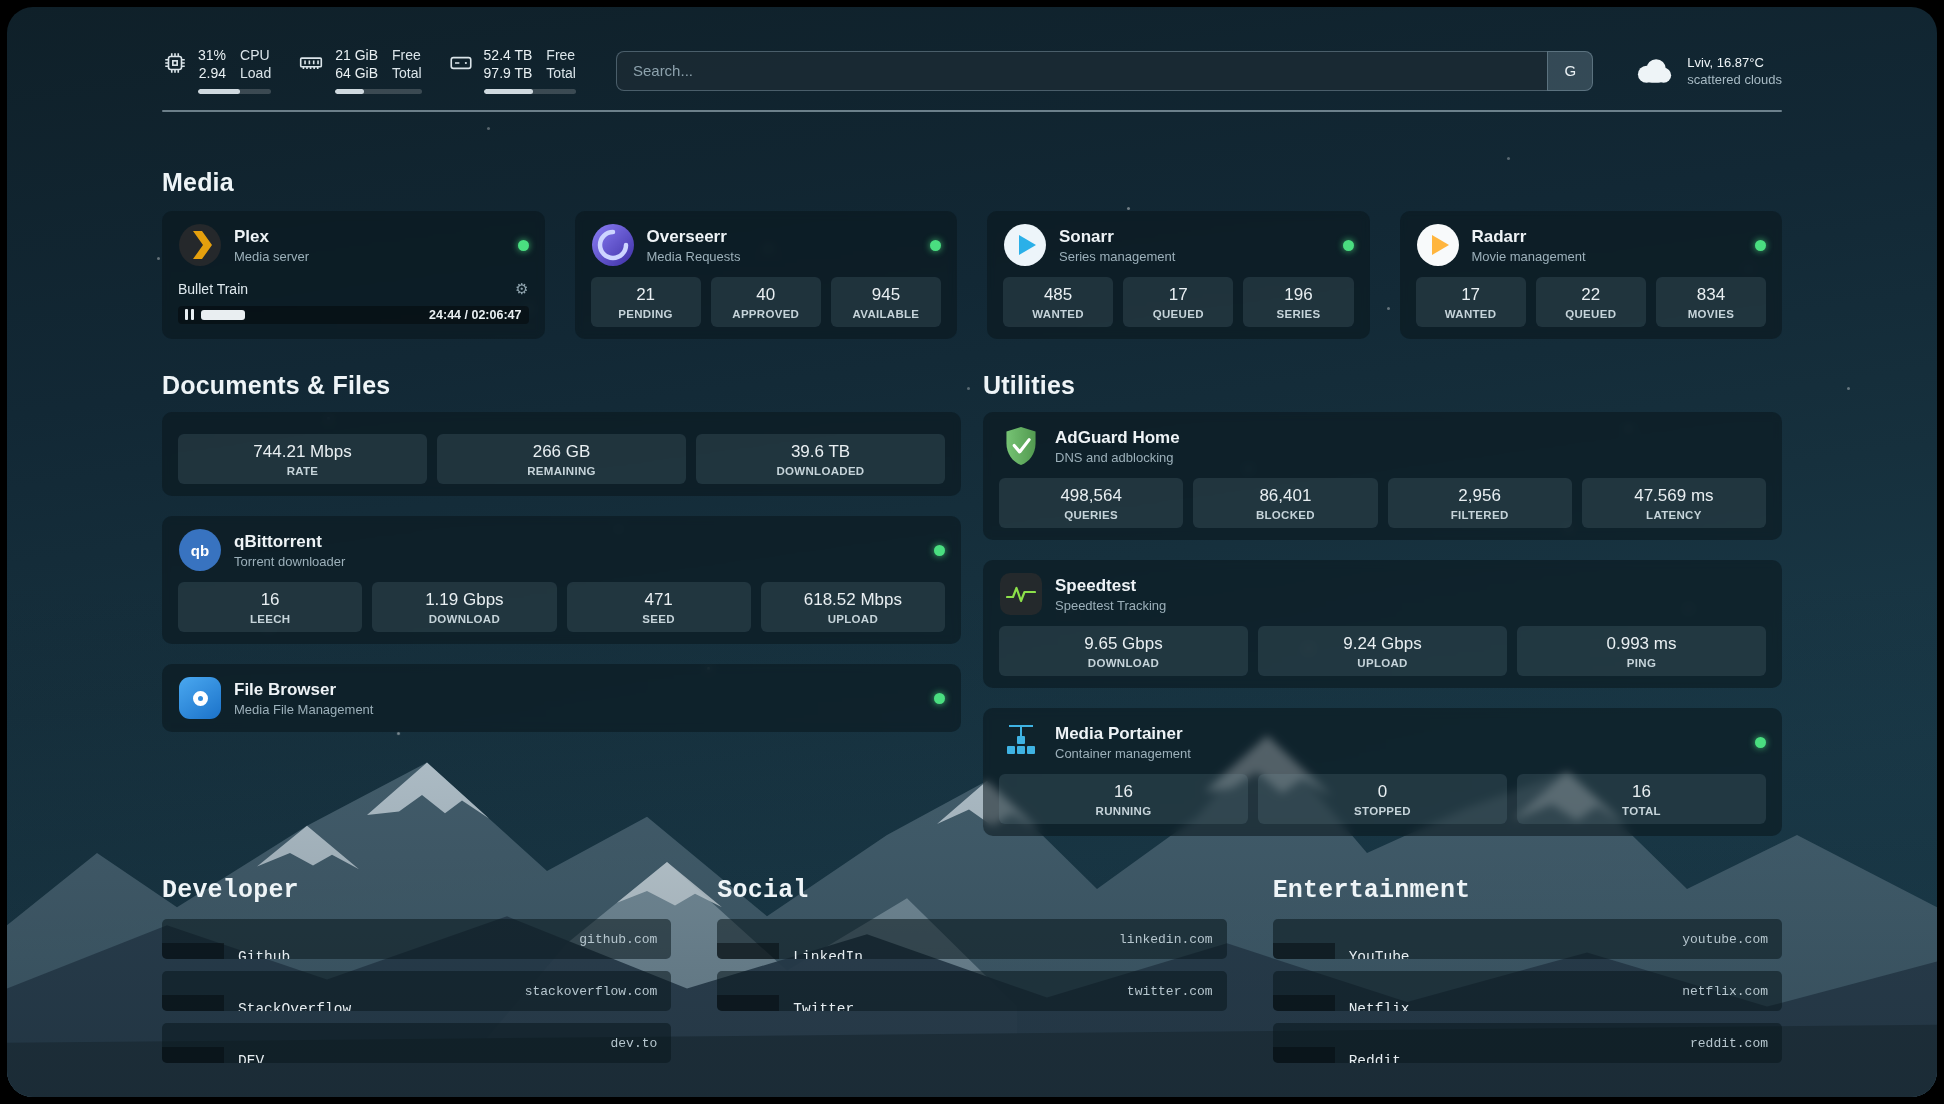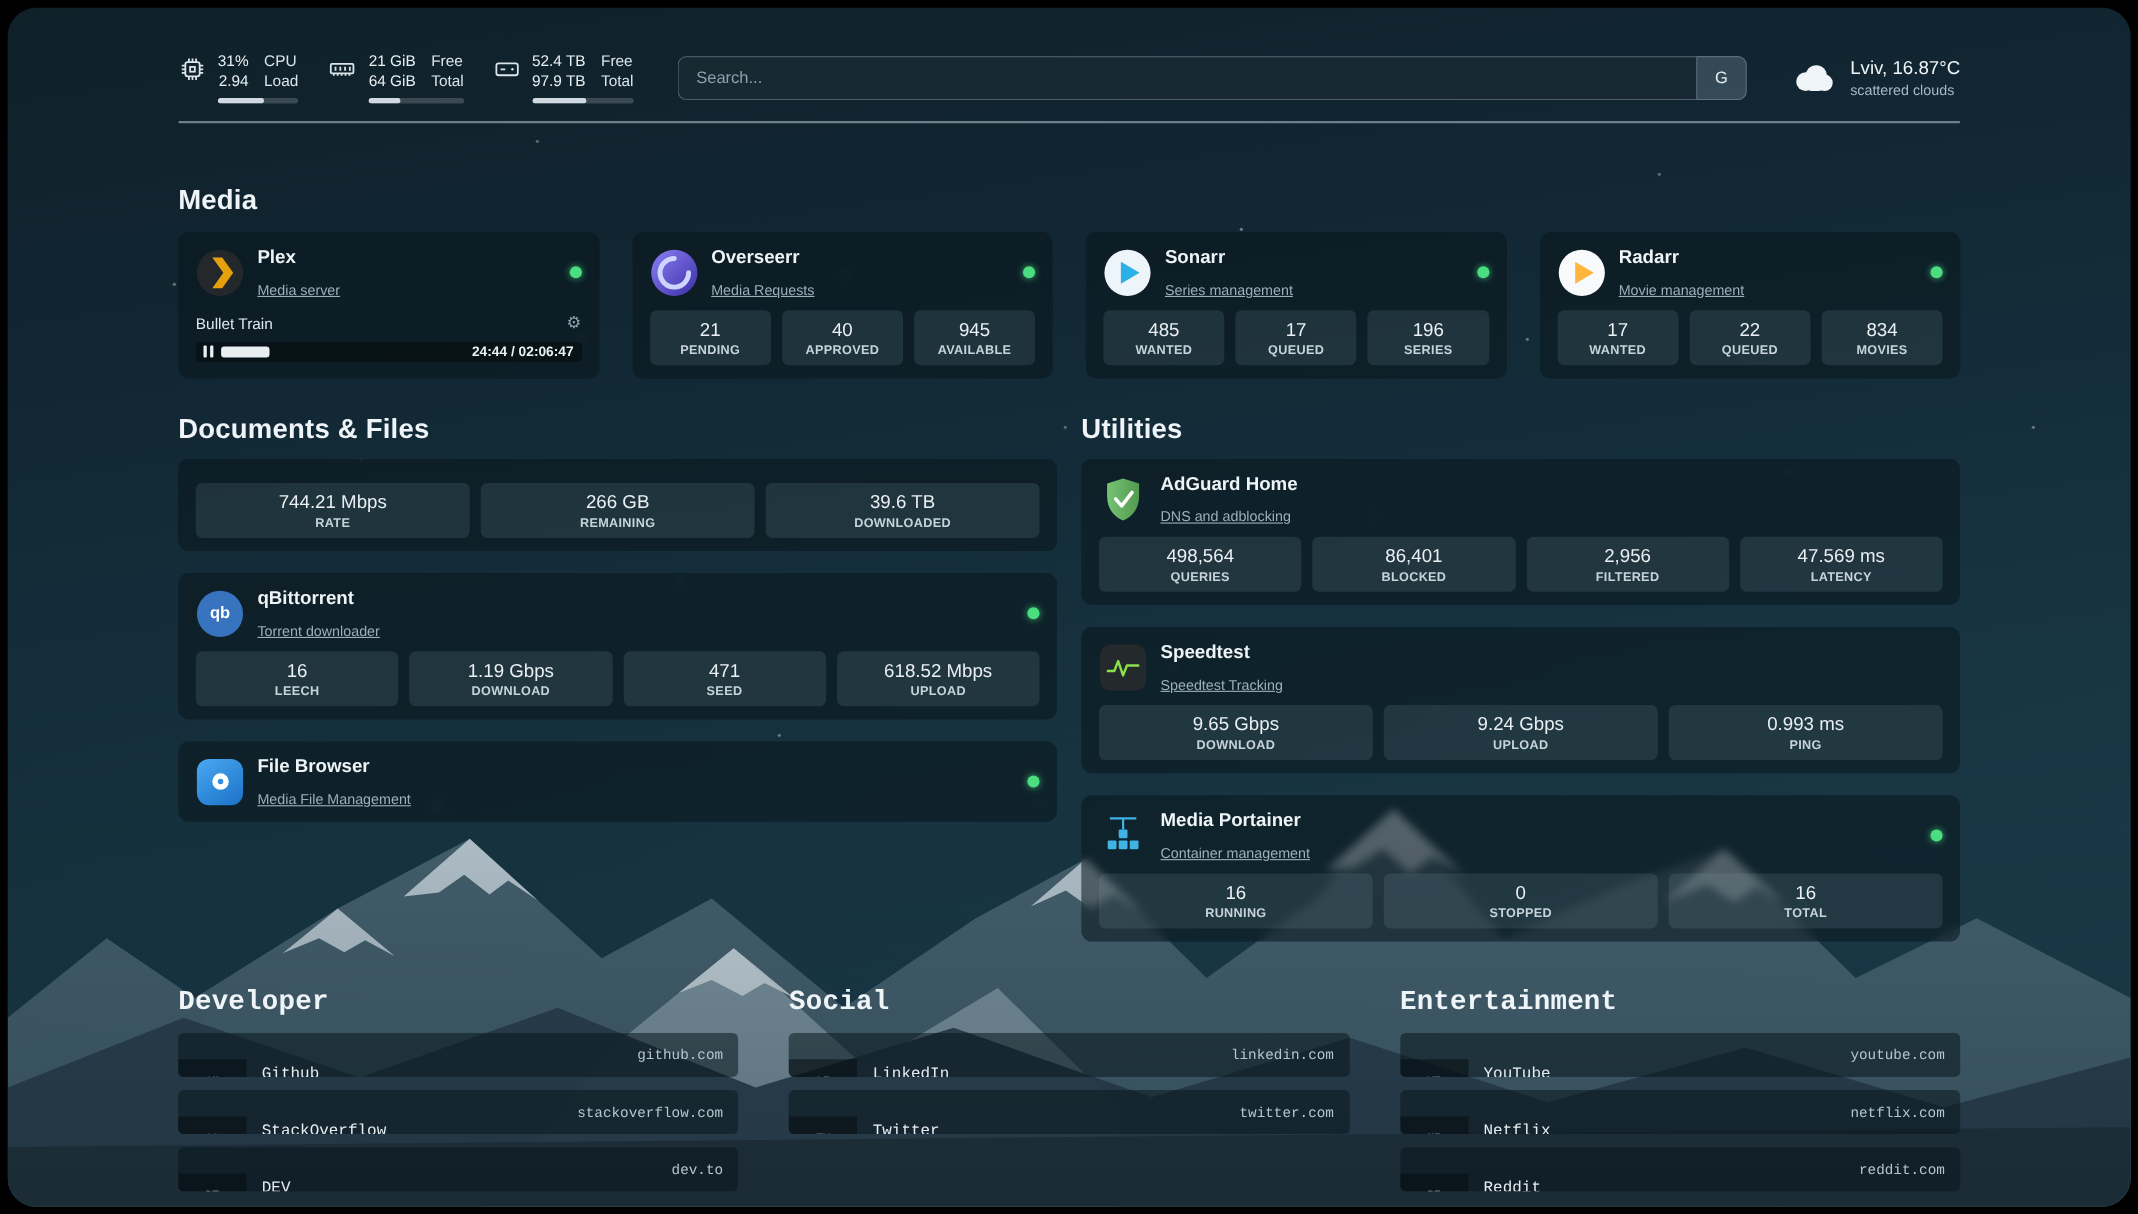--- a/index.html
+++ b/index.html
@@ -32,36 +32,36 @@
   .res-fill { height:100%; background:#cfd9df; border-radius:3px; }
 
   .search { flex:1; display:flex; margin:0 40px; height:40px; }
   .search input { flex:1; background:rgba(27,42,52,.85); border:1px solid rgba(150,175,190,.4); border-right:none;
     border-radius:8px 0 0 8px; padding:0 16px; font-size:15px; color:#e6eef2; outline:none; font-family:"Liberation Sans",sans-serif; }
   .search input::placeholder { color:#8da2ad; }
   .search-btn { width:46px; border:1px solid rgba(150,175,190,.4); background:rgba(82,104,117,.55);
     border-radius:0 8px 8px 0; color:#eaf1f4; font-size:15px; display:flex; align-items:center; justify-content:center; cursor:pointer; }
 
   .weather { display:flex; align-items:center; gap:12px; }
-  .weather-loc { font-size:17px; color:#eef4f7; }
+  .weather-loc { font-size:13px; color:#eef4f7; }
   .weather-cond { font-size:13px; color:#a7bac4; margin-top:2px; }
 
   .divider { height:2px; background:rgba(200,220,230,.5); border-radius:2px; margin-top:16px; }
 
   
   .sec-title { font-size:25px; font-weight:600; color:#eef4f7; letter-spacing:.2px; }
   .media-title { margin-top:56px; }
   .media-grid { display:grid; grid-template-columns:repeat(4,1fr); gap:30px; margin-top:14px; }
 
   .card { background:rgba(10,22,28,.55); border-radius:10px; padding:12px 16px; display:flex; flex-direction:column;
           backdrop-filter:blur(4px); cursor:pointer; }
   .card-head { display:flex; align-items:center; gap:12px; }
   .app-icon { width:44px; height:44px; flex:0 0 auto; display:flex; align-items:center; justify-content:center; }
   .svc-name { font-size:17px; font-weight:600; color:#eef3f6; line-height:21px; }
-  .svc-desc { font-size:13px; color:#9cb0ba; line-height:17px; margin-top:11px;text-decoration:underline; }
+  .svc-desc { font-size:13px; color:#9cb0ba; line-height:17px; margin-top:1px; }
   .dot { margin-left:auto; width:11px; height:11px; border-radius:50%; background:#4ade80; box-shadow:0 0 7px rgba(74,222,128,.8); flex:0 0 auto; }
   .card-body { flex:1; display:flex; align-items:center; margin-top:10px; }
   .stats { display:flex; gap:10px; width:100%; }
   .stat { flex:1; background:rgba(141,173,188,.15); border-radius:6px; text-align:center; padding:8px 4px 7px; cursor:default; }
   .stat-v { font-size:17px; color:#e9eff2; }
   .stat-l { font-size:11.5px; font-weight:700; color:#c6d4da; margin-top:3px; letter-spacing:.3px; }
 
   .plex-body { flex-direction:column; align-items:stretch; justify-content:center; }
   .now-row { display:flex; align-items:center; font-size:14px; color:#dfe9ee; }
   .now-title { flex:1; }

